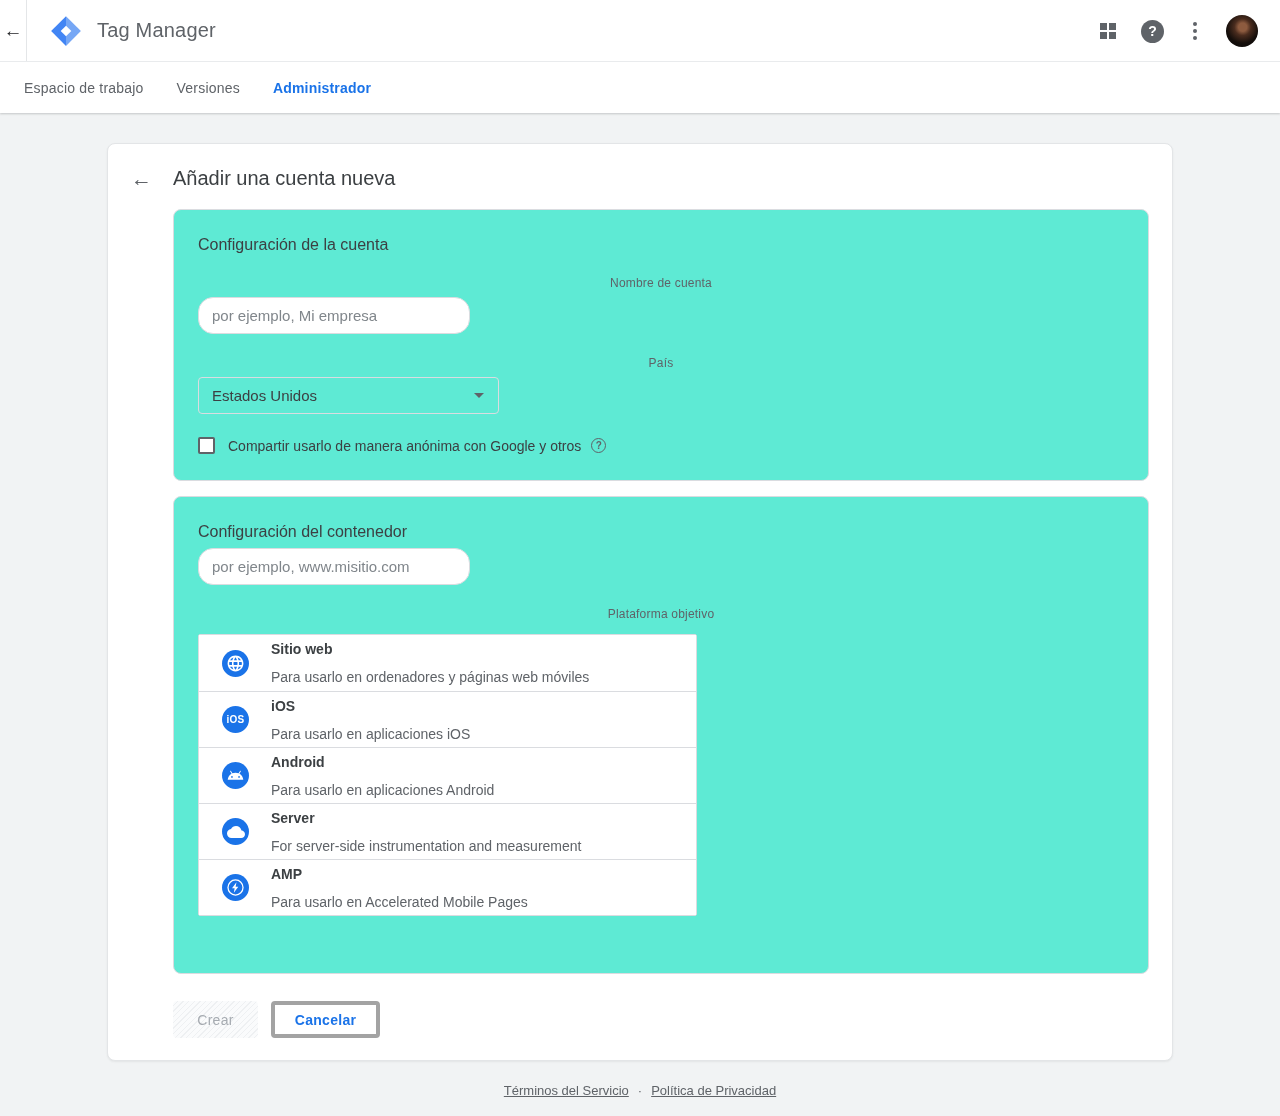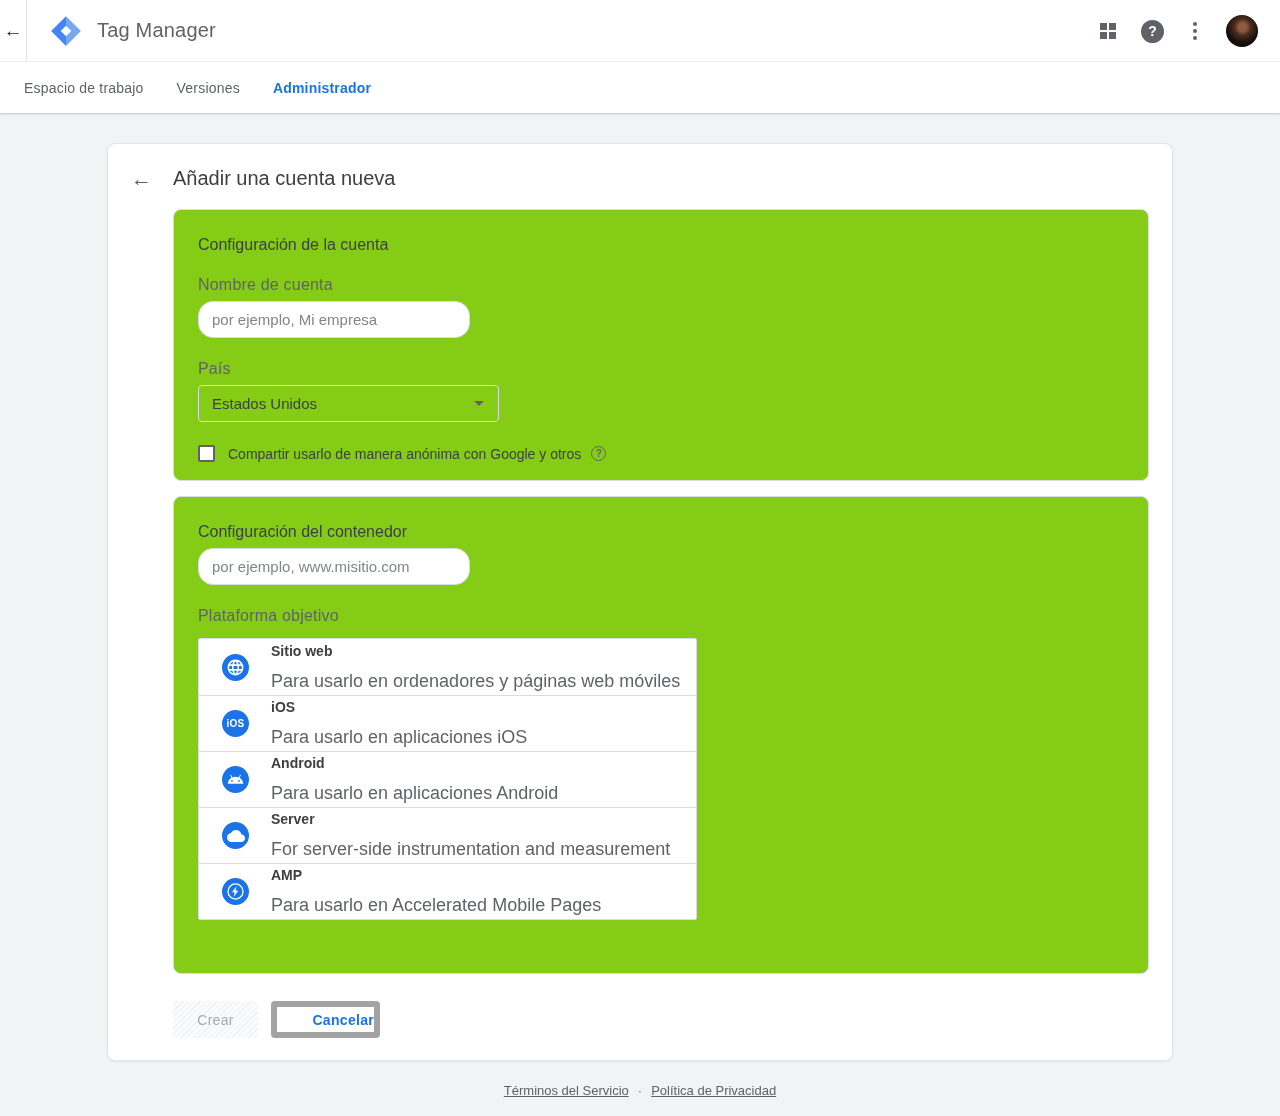--- a/index.html
+++ b/index.html
@@ -24,53 +24,53 @@
   .tab { font-size:14px; color:#5f6368; cursor:pointer; letter-spacing:.2px; }
   .tab.active { color:#1a73e8; font-weight:bold; }
 
   
   .content { background:#f1f3f4; height:1003px; padding-top:30px; }
   .main-card { width:1066px; margin-left:107px; background:#fff; border:1px solid #e3e5e7; border-radius:8px; box-shadow:0 1px 2px rgba(60,64,67,.08); padding-bottom:22px; }
   .card-header { display:flex; align-items:center; padding:23px 24px 19px 23px; }
   .card-back { width:22px; font-size:21px; color:#5f6368; cursor:pointer; line-height:1; }
   .card-title { margin-left:20px; font-size:20px; color:#3c4043; }
 
-  .section { margin:0 23px 0 65px; border:1px solid #dadce0; border-radius:8px; padding:26px 24px 0 24px; background:#84cc16; }
+  .section { margin:0 23px 0 65px; border:1px solid #dadce0; border-radius:8px; padding:26px 24px 0 24px; background:#5eead4; }
   .section-account { height:272px; }
   .section-container { height:478px; margin-top:15px; }
   .section-title { font-size:16px; font-weight:normal; color:#3c4043; }
 
-  .field-label { font-size:16px; color:#5f6368; margin-top:22px; letter-spacing:.2px; }
+  .field-label { font-size:12px; color:#5f6368; margin-top:22px; letter-spacing:.2px;text-align:center; }
   .text-input { margin-top:7px; width:272px; height:37px; border:1px solid #dadce0; border-radius:15px; padding:0 13px; font-size:15px; color:#3c4043; font-family:"Liberation Sans", sans-serif; outline:none; display:block; }
   .text-input::placeholder { color:#80868b; }
   .select-box { margin-top:7px; width:301px; height:37px; border:1px solid #dadce0; border-radius:4px; display:flex; align-items:center; padding:16px 13px; cursor:pointer; position:relative; }
   .select-value { font-size:15px; color:#3c4043; }
   .select-caret { position:absolute; right:14px; width:0; height:0; border-left:5px solid transparent; border-right:5px solid transparent; border-top:5px solid #5f6368; }
 
   .checkbox-row { margin-top:23px; display:flex; align-items:center; }
   .checkbox { width:17px; height:17px; border:2px solid #5f6368; border-radius:2px; background:#fff; cursor:pointer; flex:none; }
   .checkbox-label { margin-left:13px; font-size:14px; color:#3c4043; }
   .help-icon-outline { margin-left:10px; width:15px; height:15px; border:1.5px solid #5f6368; border-radius:50%; color:#5f6368; font-size:10px; font-weight:bold; display:flex; align-items:center; justify-content:center; flex:none; }
 
   
   .platform-list { margin-top:13px; width:499px; border:1px solid #dadce0; border-radius:2px; }
   .platform-row { height:56px; display:flex; align-items:center; padding-left:23px; cursor:pointer; border-top:1px solid #dadce0; background:#fff; }
   .platform-row:first-child { border-top:none; }
   .platform-icon { width:27px; height:27px; border-radius:50%; background:#1a73e8; display:flex; align-items:center; justify-content:center; flex:none; }
   .platform-icon svg { display:block; }
   .ios-glyph { color:#fff; font-size:10px; font-weight:bold; letter-spacing:.2px; }
   .platform-text { margin-left:22px; display:flex; flex-direction:column; gap:12px; }
   .platform-name { font-size:14px; font-weight:bold; color:#3c4043; }
-  .platform-desc { font-size:18px; color:#5f6368; }
+  .platform-desc { font-size:14px; color:#5f6368; }
 
   
   .button-row { margin:27px 0 0 65px; display:flex; align-items:center; gap:13px; }
   .btn { height:37px; border-radius:4px; font-size:14px; font-family:"Liberation Sans", sans-serif; letter-spacing:.3px; }
   .btn-create { width:85px; border:none; color:#a6abb1; background:repeating-linear-gradient(135deg, #fafbfc 0px, #fafbfc 3px, #eef0f2 3px, #eef0f2 4px); cursor:default; }
-  .btn-cancel { width:109px; background:#fff; border:6px solid #a3a3a3; color:#1a73e8; font-weight:bold; cursor:pointer;text-align:right; }
+  .btn-cancel { width:109px; background:#fff; border:4px solid #a3a3a3; color:#1a73e8; font-weight:bold; cursor:pointer; }
 
   
   .footer { margin-top:22px; display:flex; justify-content:center; align-items:center; gap:9px; font-size:13px; color:#5f6368; }
   .footer a { color:#5f6368; text-decoration:underline; cursor:pointer; }
 </style>
 </head>
 <body>
 
 <div class="appbar">
   <div class="appbar-back">←</div>

